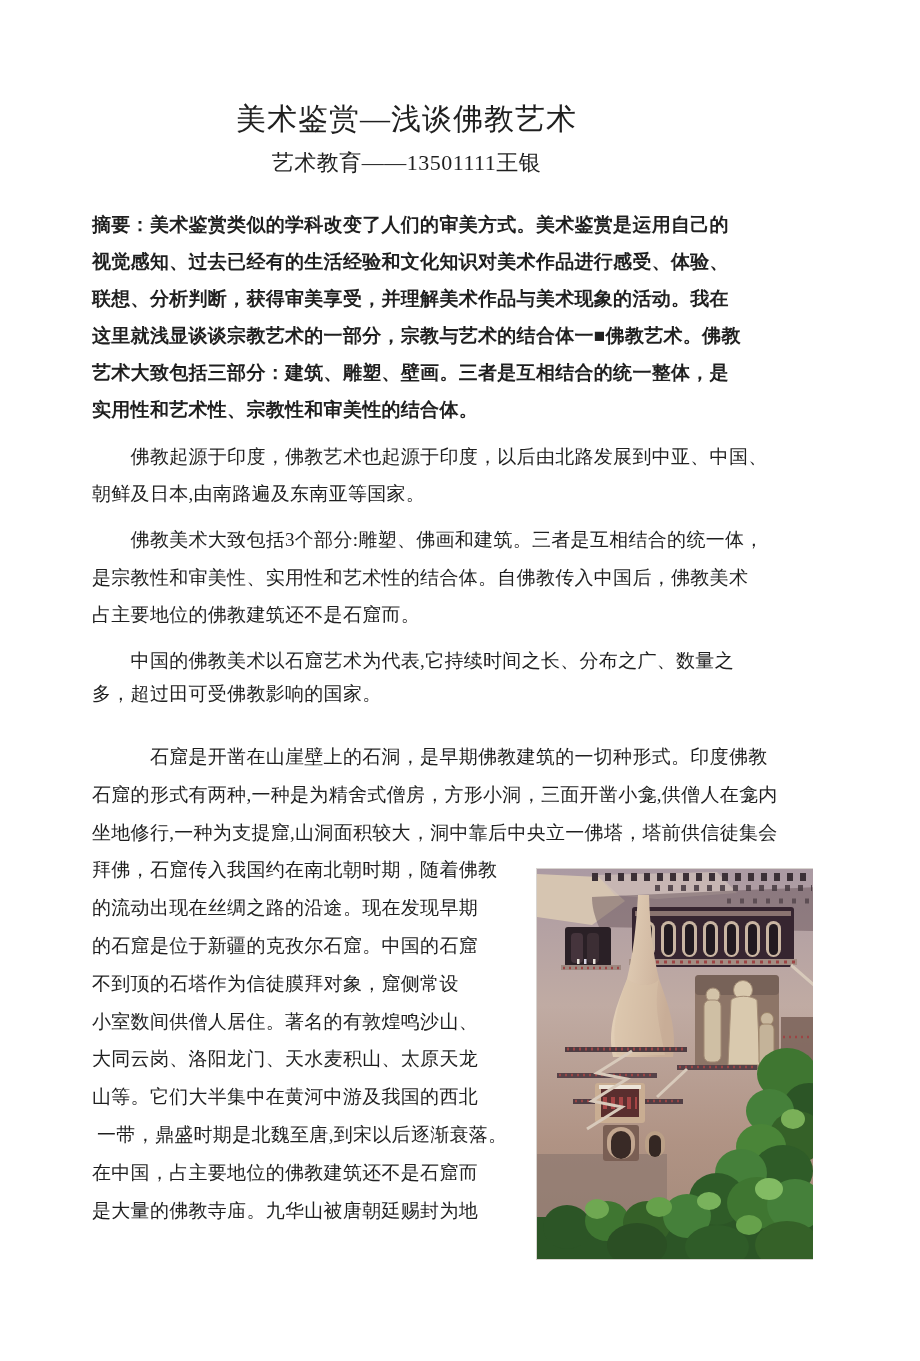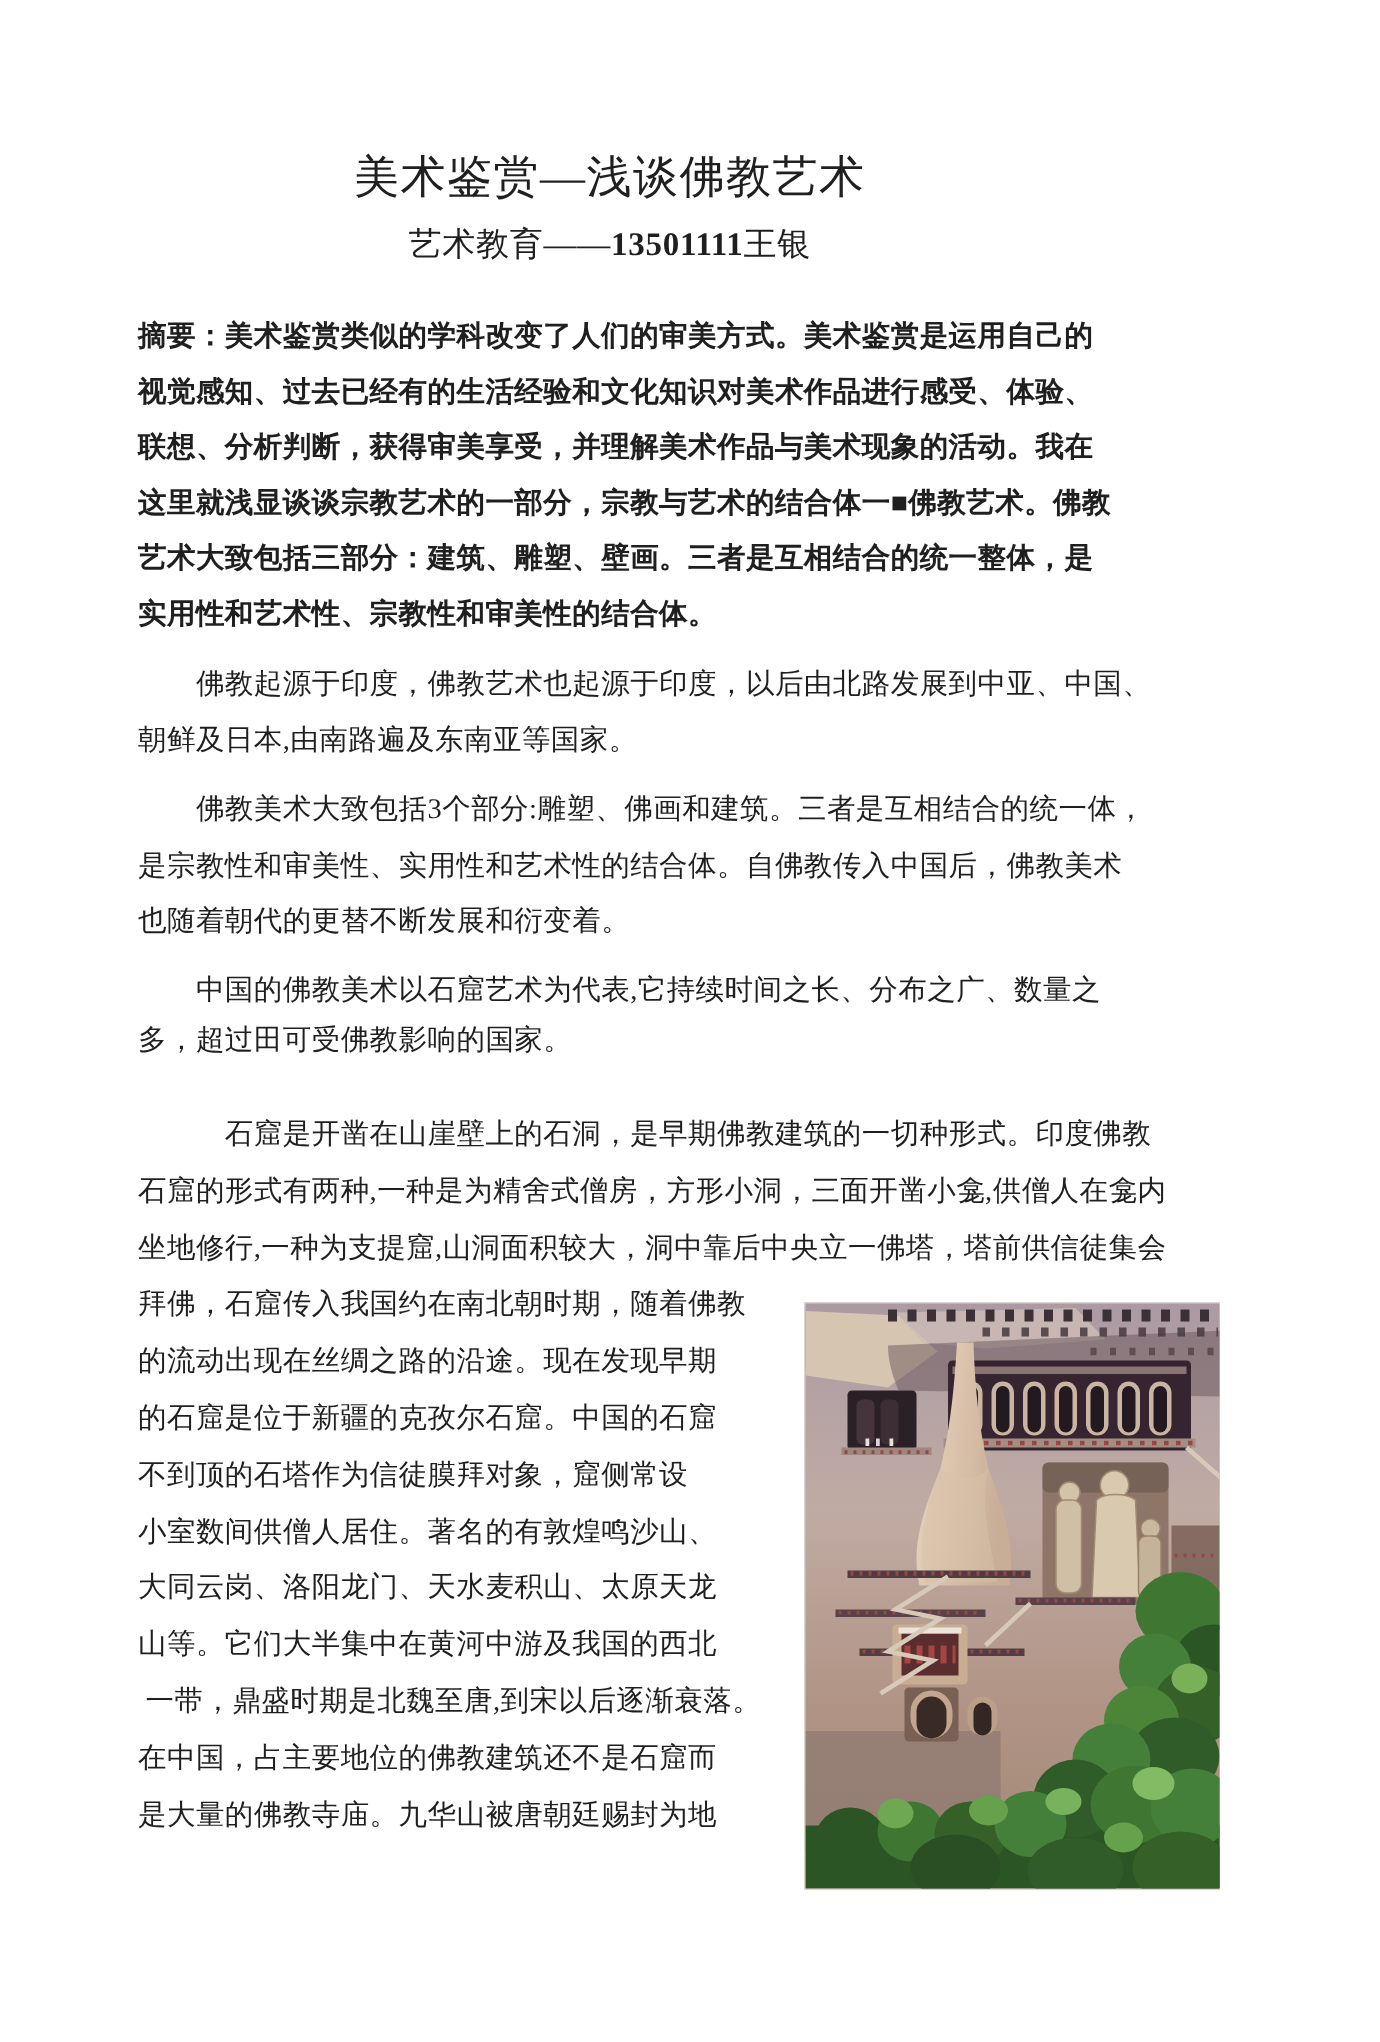--- a/index.html
+++ b/index.html
@@ -8,21 +8,21 @@
     font-family:"Liberation Serif","DejaVu Serif",serif;color:#1f1f1f;
   }
   .doc-title{
     position:absolute;top:80px;left:0;right:0;text-align:center;
     font-size:30px;font-weight:400;line-height:38px;letter-spacing:1px;
   }
   .doc-byline{
     position:absolute;top:148px;left:0;right:0;text-align:center;
     font-size:22px;line-height:30px;letter-spacing:0.5px;
   }
-  .doc-byline .num{font-weight:700;}
+  .doc-byline .num{font-weight:400;}
   .para{position:absolute;left:92px;font-size:19px;letter-spacing:0.3px;}
   .para .tline{white-space:pre;}
   .p-abstract{top:206px;line-height:37px;font-weight:bold;}
   .p-origin{top:438px;line-height:37px;}
   .p-threeparts{top:521px;line-height:37.5px;}
   .p-representative{top:644px;line-height:33px;}
   .p-grottodetail{top:721px;line-height:37.8px;margin-top:17px;}
   .photo-figure{
     position:absolute;left:536px;top:868px;width:279px;height:390px;
     border:1px solid #d8d4d0;box-sizing:content-box;background:#b9a7a6;
@@ -48,21 +48,21 @@
     </div>
 
   <div class="para p-origin">
       <div class="tline">　　佛教起源于印度，佛教艺术也起源于印度，以后由北路发展到中亚、中国、</div>
       <div class="tline">朝鲜及日本,由南路遍及东南亚等国家。</div>
     </div>
 
   <div class="para p-threeparts">
       <div class="tline">　　佛教美术大致包括3个部分:雕塑、佛画和建筑。三者是互相结合的统一体，</div>
       <div class="tline">是宗教性和审美性、实用性和艺术性的结合体。自佛教传入中国后，佛教美术</div>
-      <div class="tline">也随着朝代的更替不断发展和衍变着。</div>
+      <div class="tline">占主要地位的佛教建筑还不是石窟而。</div>
     </div>
 
   <div class="para p-representative">
       <div class="tline">　　中国的佛教美术以石窟艺术为代表,它持续时间之长、分布之广、数量之</div>
       <div class="tline">多，超过田可受佛教影响的国家。</div>
     </div>
 
   <div class="para p-grottodetail">
       <div class="tline">　　　石窟是开凿在山崖壁上的石洞，是早期佛教建筑的一切种形式。印度佛教</div>
       <div class="tline">石窟的形式有两种,一种是为精舍式僧房，方形小洞，三面开凿小龛,供僧人在龛内</div>

